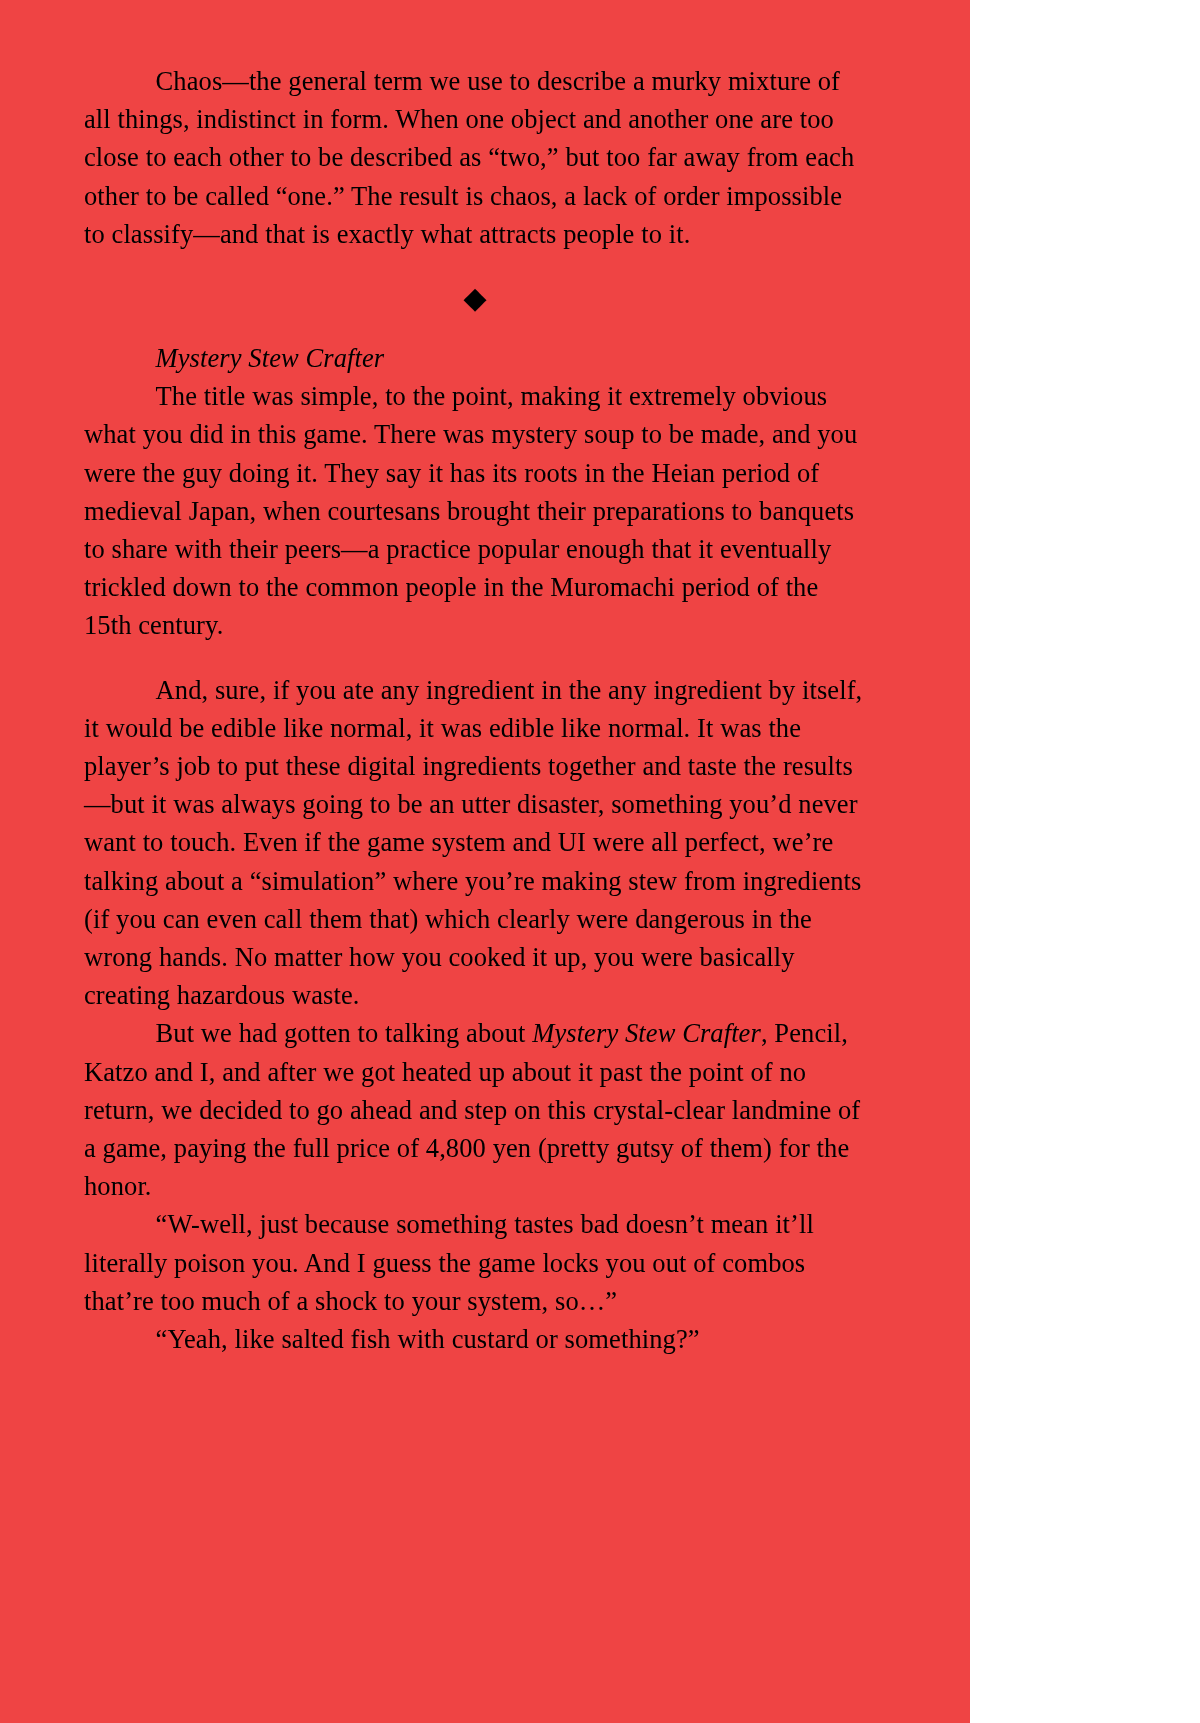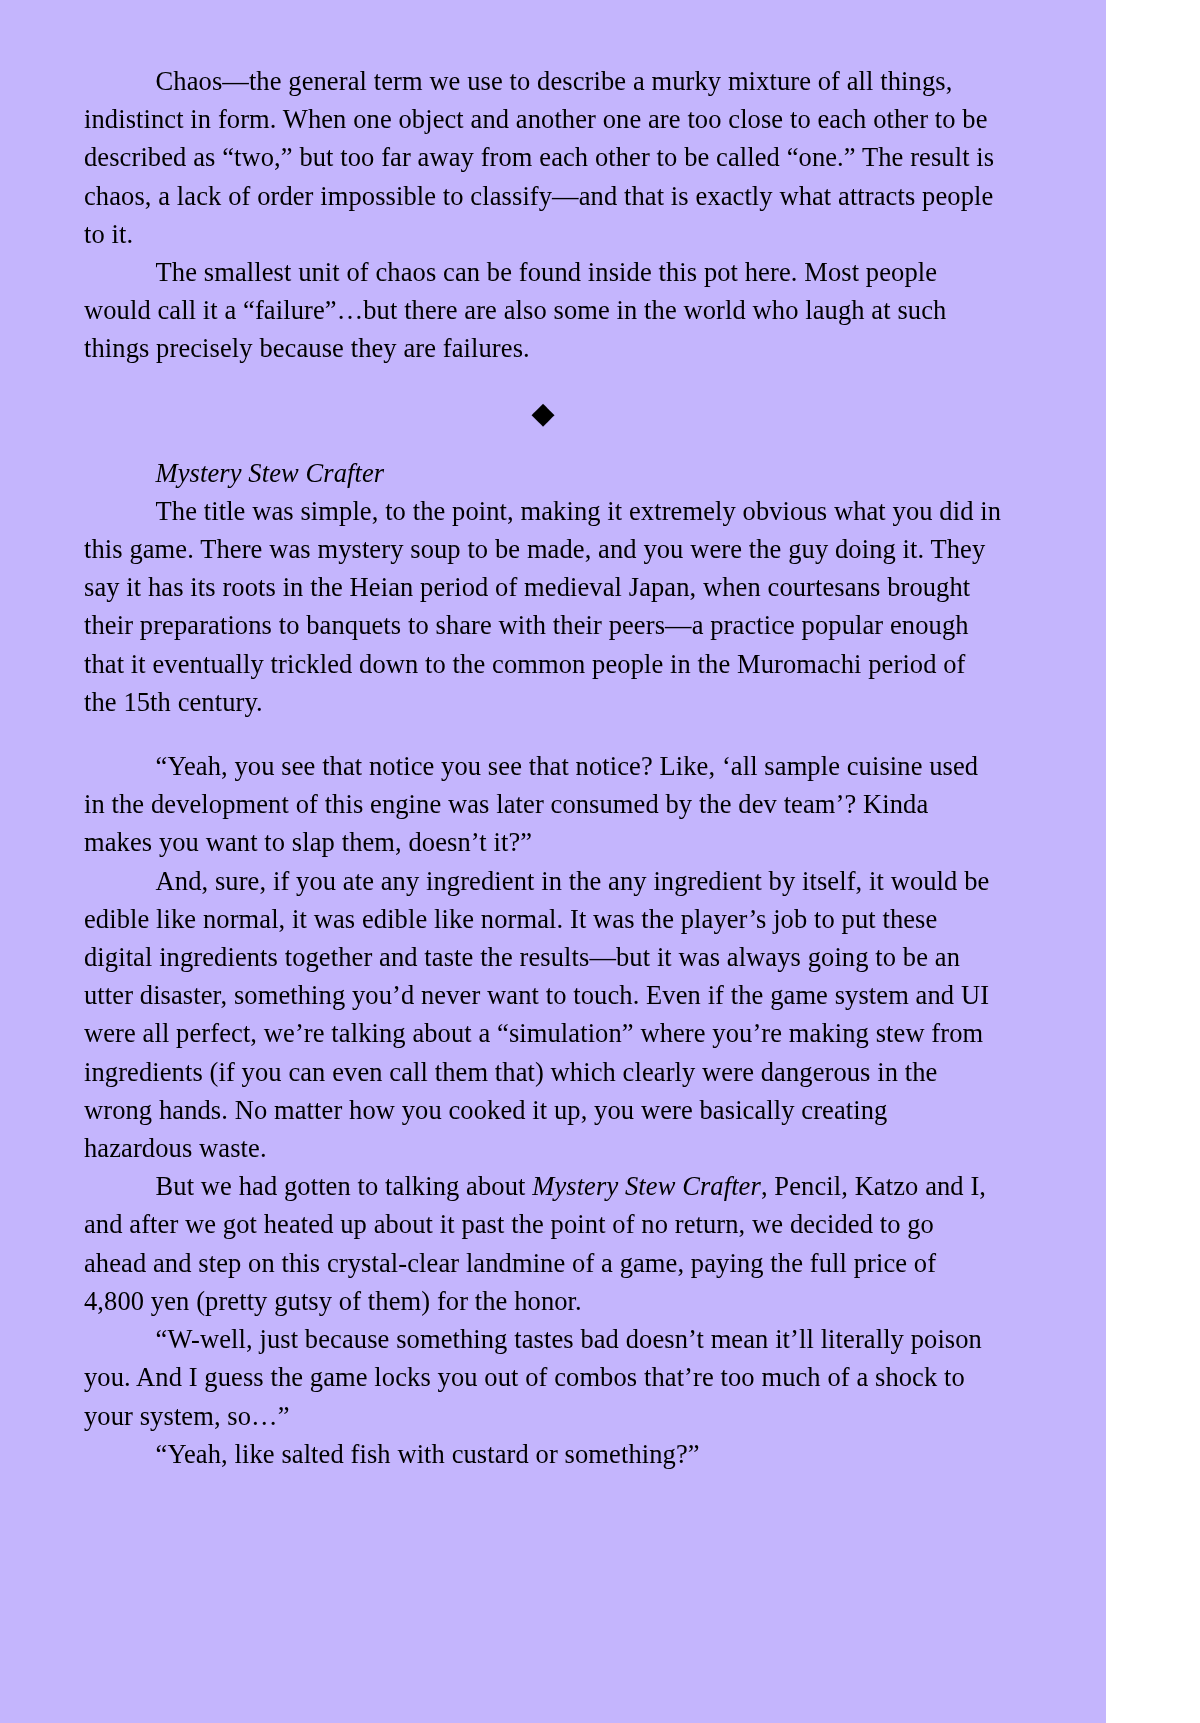--- a/index.html
+++ b/index.html
@@ -9,24 +9,24 @@
   }
   body {
     width: 1200px;
     height: 1723px;
     font-family: "Liberation Serif", "DejaVu Serif", serif;
     color: #000000;
     overflow: hidden;
   }
   .page {
     box-sizing: border-box;
-    width: 1106px;
+    width: 970px;
     height: 1723px;
     padding: 62px 104px 32px 84px;
-    background: #c4b5fd;
+    background: #ef4444;
   }
   .body-text {
     font-size: 26.5px;
     line-height: 38.2px;
     text-align: left;
     letter-spacing: 0.1px;
   }
   p {
     margin: 0;
     text-indent: 0;
@@ -56,35 +56,33 @@
   }
 </style>
 </head>
 <body>
 
 <div class="page">
   <div class="body-text">
 
     <p class="indent">Chaos—the general term we use to describe a murky mixture of all things, indistinct in form. When one object and another one are too close to each other to be described as “two,” but too far away from each other to be called “one.” The result is chaos, a lack of order impossible to classify—and that is exactly what attracts people to it.</p>
 
-    <p class="indent">The smallest unit of chaos can be found inside this pot here. Most people would call it a “failure”…but there are also some in the world who laugh at such things precisely because they are failures.</p>
 
     <div class="divider">
       <span class="glyph">◆</span>
     </div>
 
     <p class="section-title">Mystery Stew Crafter</p>
 
     <p class="indent">The title was simple, to the point, making it extremely obvious what you did in this game. There was mystery soup to be made, and you were the guy doing it. They say it has its roots in the Heian period of medieval Japan, when courtesans brought their preparations to banquets to share with their peers—a practice popular enough that it eventually trickled down to the common people in the Muromachi period of the 15th century.</p>
 
 
     <div class="gap-block"></div>
 
 
-    <p class="indent">“Yeah, you see that notice you see that notice? Like, ‘all sample cuisine used in the development of this engine was later consumed by the dev team’? Kinda makes you want to slap them, doesn’t it?”</p>
 
     <p class="indent">And, sure, if you ate any ingredient in the any ingredient by itself, it would be edible like normal, it was edible like normal. It was the player’s job to put these digital ingredients together and taste the results—but it was always going to be an utter disaster, something you’d never want to touch. Even if the game system and UI were all perfect, we’re talking about a “simulation” where you’re making stew from ingredients (if you can even call them that) which clearly were dangerous in the wrong hands. No matter how you cooked it up, you were basically creating hazardous waste.</p>
 
     <p class="indent"><span>But we had gotten to talking about </span><em>Mystery Stew Crafter</em><span>, Pencil, Katzo and I, and after we got heated up about it past the point of no return, we decided to go ahead and step on this crystal-clear landmine of a game, paying the full price of 4,800 yen (pretty gutsy of them) for the honor.</span></p>
 
     <p class="indent">“W-well, just because something tastes bad doesn’t mean it’ll literally poison you. And I guess the game locks you out of combos that’re too much of a shock to your system, so…”</p>
 
 
     <p class="indent">“Yeah, like salted fish with custard or something?”</p>
 

